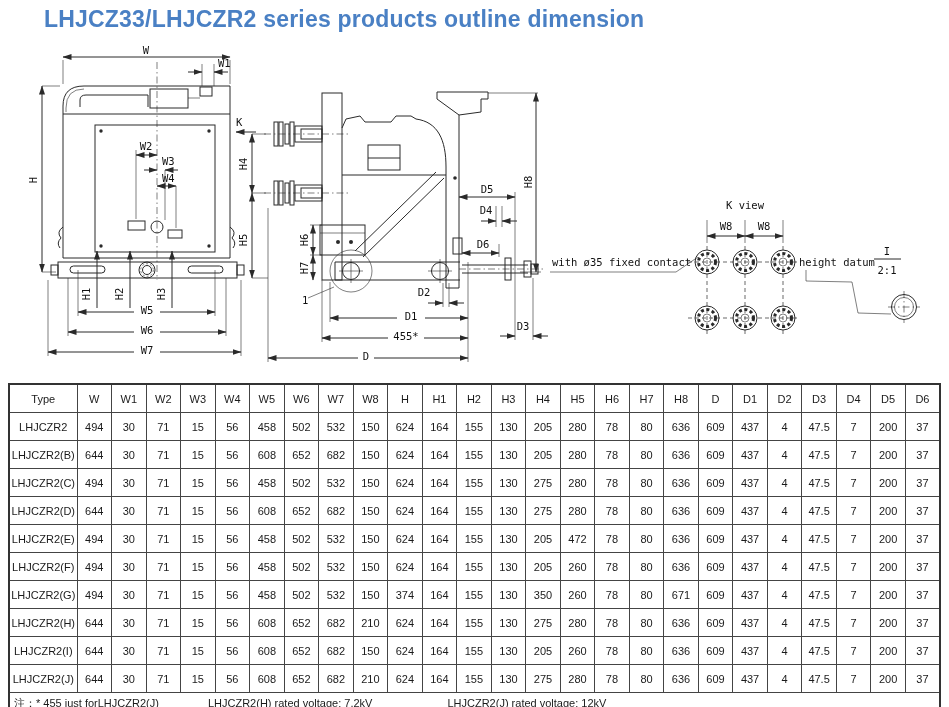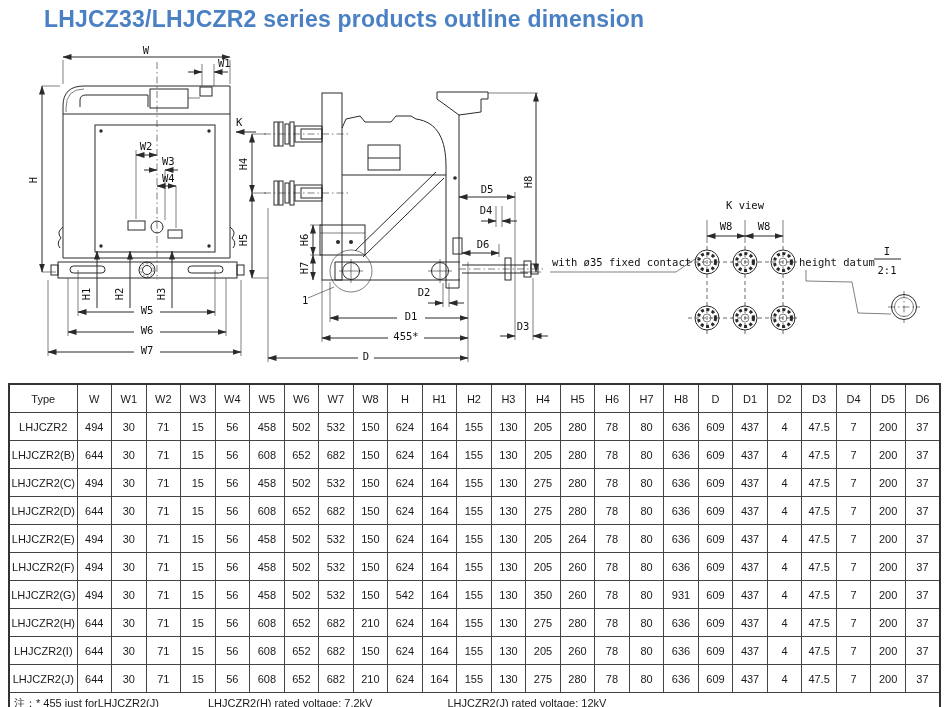--- a/index.html
+++ b/index.html
@@ -459,21 +459,21 @@
           <td>56</td>
           <td>458</td>
           <td>502</td>
           <td>532</td>
           <td>150</td>
           <td>624</td>
           <td>164</td>
           <td>155</td>
           <td>130</td>
           <td>205</td>
-          <td>264</td>
+          <td>472</td>
           <td>78</td>
           <td>80</td>
           <td>636</td>
           <td>609</td>
           <td>437</td>
           <td>4</td>
           <td>47.5</td>
           <td>7</td>
           <td>200</td>
           <td>37</td>
@@ -510,29 +510,29 @@
           <td>LHJCZR2(G)</td>
           <td>494</td>
           <td>30</td>
           <td>71</td>
           <td>15</td>
           <td>56</td>
           <td>458</td>
           <td>502</td>
           <td>532</td>
           <td>150</td>
-          <td>542</td>
+          <td>374</td>
           <td>164</td>
           <td>155</td>
           <td>130</td>
           <td>350</td>
           <td>260</td>
           <td>78</td>
           <td>80</td>
-          <td>931</td>
+          <td>671</td>
           <td>609</td>
           <td>437</td>
           <td>4</td>
           <td>47.5</td>
           <td>7</td>
           <td>200</td>
           <td>37</td>
         </tr>
         <tr>
           <td>LHJCZR2(H)</td>

